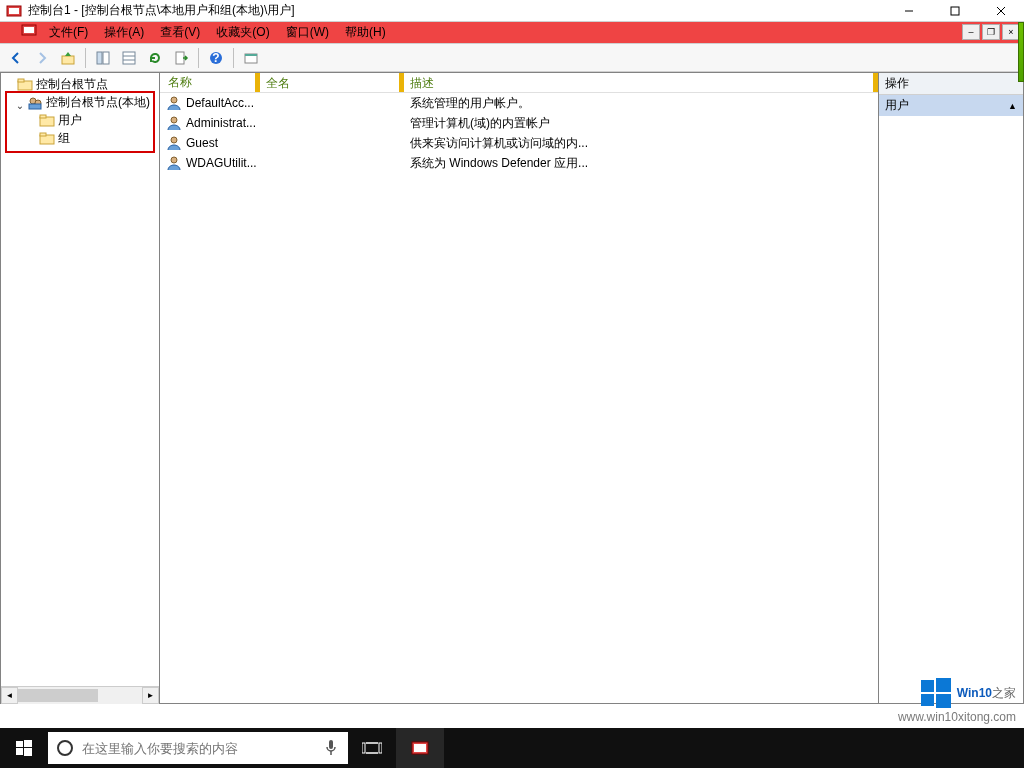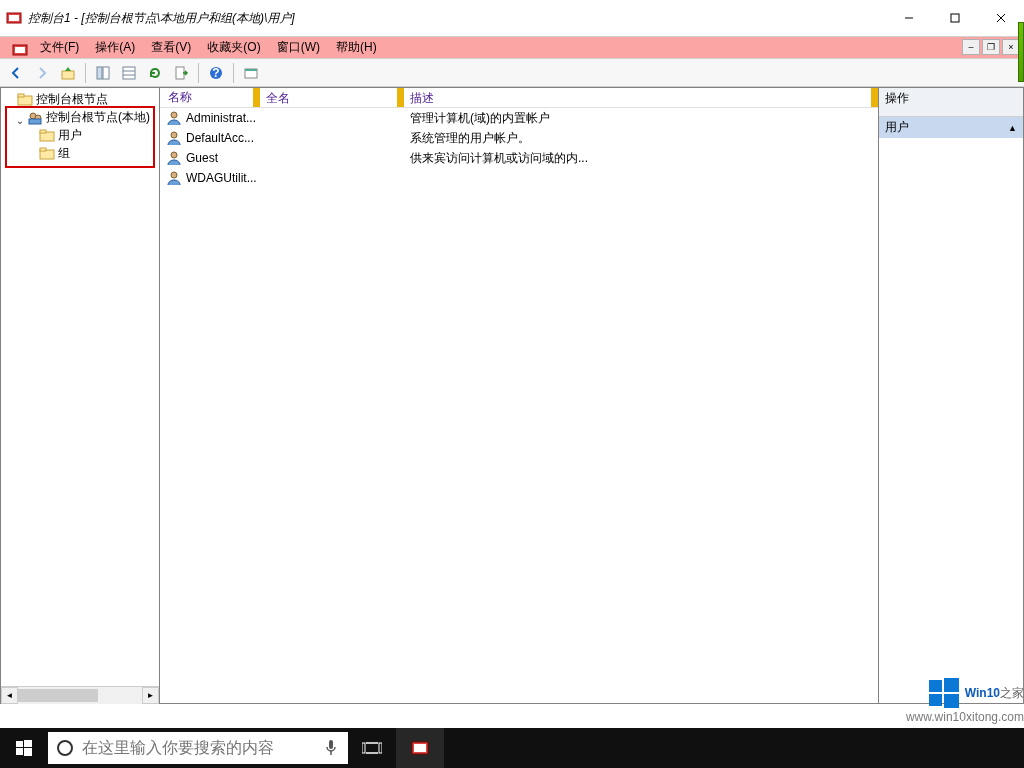--- a/index.html
+++ b/index.html
@@ -1,28 +1,28 @@
 <!DOCTYPE html>
 <html><head>
 <meta charset="utf-8">
 <style>
 * { margin: 0; padding: 0; box-sizing: border-box; font-family: "Microsoft YaHei", "Segoe UI", Tahoma, sans-serif; font-size: 12px; }
 html, body { width: 1024px; height: 768px; overflow: hidden; background: #fff; }
 
 .window { width: 1024px; height: 768px; display: flex; flex-direction: column; background: #f0f0f0; }
 
 
-.titlebar { height: 37px; background: #fff; display: flex; align-items: center; padding-left: 6px; border-bottom: 1px solid #d0d0d0; font-style: italic; }
+.titlebar { height: 22px; background: #fff; display: flex; align-items: center; padding-left: 6px; border-bottom: 1px solid #d0d0d0; }
 .titlebar .app-icon { width: 16px; height: 16px; margin-right: 6px; }
 .titlebar .title { flex: 1; color: #000; }
 .win-controls { display: flex; height: 100%; }
 .win-btn { width: 46px; display: flex; align-items: center; justify-content: center; }
 
 
-.menubar { height: 22px; background: #fca5a5; display: flex; align-items: flex-end; padding: 0 12px; border-bottom: 1px solid #d0d0d0; position: relative; }
+.menubar { height: 22px; background: #ef4444; display: flex; align-items: flex-start; padding: 0 21px; border-bottom: 1px solid #d0d0d0; position: relative; }
 .menubar .app-icon { width: 16px; height: 16px; margin-right: 4px; }
 .menu-item { padding: 2px 8px; }
 .mdi-controls { position: absolute; right: 4px; top: 2px; display: flex; gap: 2px; }
 .mdi-btn { width: 18px; height: 16px; border: 1px solid #b0b0b0; background: #f0f0f0; display: flex; align-items: center; justify-content: center; font-size: 9px; }
 
 
 .toolbar { height: 28px; background: #f7f7f7; display: flex; align-items: center; padding: 0 4px; border-bottom: 1px solid #d0d0d0; gap: 2px; }
 .tbtn { width: 24px; height: 24px; display: flex; align-items: center; justify-content: center; border: 1px solid transparent; }
 .tsep { width: 1px; height: 20px; background: #c0c0c0; margin: 0 3px; }
 
@@ -42,49 +42,49 @@
 .scroll-arrow { width: 17px; height: 17px; background: #f0f0f0; border: 1px solid #ccc; display: flex; align-items: center; justify-content: center; font-size: 8px; }
 .scroll-track { flex: 1; height: 17px; background: #f0f0f0; position: relative; }
 .scroll-thumb { position: absolute; left: 0; top: 2px; height: 13px; width: 80px; background: #cdcdcd; }
 
 
 .highlight-box { position: absolute; border: 2px solid #d40000; pointer-events: none; }
 
 
 .list-pane { flex: 1; border-top: 1px solid #828282; border-bottom: 1px solid #828282; display: flex; flex-direction: column; background: #fff; }
 .list-header { height: 20px; display: flex; background: #fff; border-bottom: 1px solid #e0e0e0; }
-.list-header .col { padding: 2px 6px; border-right: 7px solid #eab308; color: #4c1d95; }
+.list-header .col { padding: 2px 6px; border-right: 5px solid #eab308; color: #4d7c0f; }
 .list-rows { flex: 1; overflow: hidden; }
 .list-row { display: flex; height: 20px; align-items: center; }
 .list-row .cell { padding: 0 6px; overflow: hidden; text-overflow: ellipsis; white-space: nowrap; }
 .list-row .uicon { width: 16px; height: 16px; margin-right: 4px; flex-shrink: 0; }
 .col-name { width: 100px; display:flex; align-items:center;}
 .col-full { width: 144px; }
 .col-desc { flex: 1; }
 
 
 .action-pane { width: 146px; border: 1px solid #828282; display: flex; flex-direction: column; background: #fff; }
-.action-header { height: 29px; background: #eef2f6; border-bottom: 1px solid #d0d0d0; padding: 2px 6px; font-weight: normal; }
+.action-header { height: 22px; background: #eef2f6; border-bottom: 1px solid #d0d0d0; padding: 2px 6px; font-weight: normal; }
 .action-sub { background: #c7d8ef; padding: 2px 6px; display: flex; justify-content: space-between; align-items: center; }
 .action-item { padding: 3px 6px 3px 22px; }
 
 
 .accent-bar { position: absolute; right: 0; top: 22px; width: 6px; height: 60px; background: linear-gradient(#6ec000,#4ea000); border:1px solid #3a7000; z-index:50;}
 
 
 .taskbar { height: 40px; background: #101010; display: flex; align-items: center; color: #fff; position: relative; }
 .start-btn { width: 48px; height: 40px; display: flex; align-items: center; justify-content: center; }
 .search-box { flex: 0 0 300px; height: 32px; background: #fff; display: flex; align-items: center; margin-left: 0; }
 .search-box .cortana { width: 34px; display: flex; align-items: center; justify-content: center; }
-.search-box input { flex: 1; border: none; outline: none; height: 100%; color: #666; font-size: 16px; }
+.search-box input { flex: 1; border: none; outline: none; height: 100%; color: #666; font-size: 13px; }
 .search-box .mic { width: 34px; display: flex; align-items: center; justify-content: center; }
 .task-icon { width: 48px; height: 40px; display: flex; align-items: center; justify-content: center; }
 
 
-.watermark { position: absolute; right: 0; bottom: 44px; text-align: right; }
+.watermark { position: absolute; right: 8px; bottom: 44px; text-align: right; }
 .watermark .big { font-size: 28px; font-weight: 600; color: #0b5abc; display:flex; align-items:center; justify-content:flex-end; gap:4px;}
 .watermark .small { font-size: 12px; color: #7a7a7a; }
 .watermark .dot { color: #666; font-weight: 400; }
 
 
 .folder-svg rect { fill: #ffe9a6; stroke: #caa33a; }
 .arrow-disabled { opacity: .35; }
 </style>
 </head>
 <body>
@@ -246,35 +246,35 @@
         <div class="col col-full">全名</div>
         <div class="col col-desc">描述</div>
       </div>
       <div class="list-rows" id="list-rows">
           <div class="list-row">
             <div class="cell col-name">
               <svg class="uicon" viewBox="0 0 16 16">
                 <circle cx="8" cy="5" r="3" fill="#d8b080" stroke="#806030"></circle>
                 <path d="M2 15c0-3 3-5 6-5s6 2 6 5" fill="#6aa0d8" stroke="#2a60a0"></path>
               </svg>
-              <span>Administrat...</span>
+              <span>DefaultAcc...</span>
             </div>
             <div class="cell col-full"></div>
-            <div class="cell col-desc">管理计算机(域)的内置帐户</div>
+            <div class="cell col-desc">系统管理的用户帐户。</div>
           </div>
           <div class="list-row">
             <div class="cell col-name">
               <svg class="uicon" viewBox="0 0 16 16">
                 <circle cx="8" cy="5" r="3" fill="#d8b080" stroke="#806030"></circle>
                 <path d="M2 15c0-3 3-5 6-5s6 2 6 5" fill="#6aa0d8" stroke="#2a60a0"></path>
               </svg>
-              <span>DefaultAcc...</span>
+              <span>Administrat...</span>
             </div>
             <div class="cell col-full"></div>
-            <div class="cell col-desc">系统管理的用户帐户。</div>
+            <div class="cell col-desc">管理计算机(域)的内置帐户</div>
           </div>
           <div class="list-row">
             <div class="cell col-name">
               <svg class="uicon" viewBox="0 0 16 16">
                 <circle cx="8" cy="5" r="3" fill="#d8b080" stroke="#806030"></circle>
                 <path d="M2 15c0-3 3-5 6-5s6 2 6 5" fill="#6aa0d8" stroke="#2a60a0"></path>
               </svg>
               <span>Guest</span>
             </div>
             <div class="cell col-full"></div>
@@ -282,20 +282,21 @@
           </div>
           <div class="list-row">
             <div class="cell col-name">
               <svg class="uicon" viewBox="0 0 16 16">
                 <circle cx="8" cy="5" r="3" fill="#d8b080" stroke="#806030"></circle>
                 <path d="M2 15c0-3 3-5 6-5s6 2 6 5" fill="#6aa0d8" stroke="#2a60a0"></path>
               </svg>
               <span>WDAGUtilit...</span>
             </div>
             <div class="cell col-full"></div>
+            <div class="cell col-desc">系统为 Windows Defender 应用...</div>
           </div>
         </div>
     </div>
 
     <div class="action-pane">
       <div class="action-header">操作</div>
       <div class="action-sub">
         <span>用户</span>
         <span style="font-size:9px;">▲</span>
       </div>

